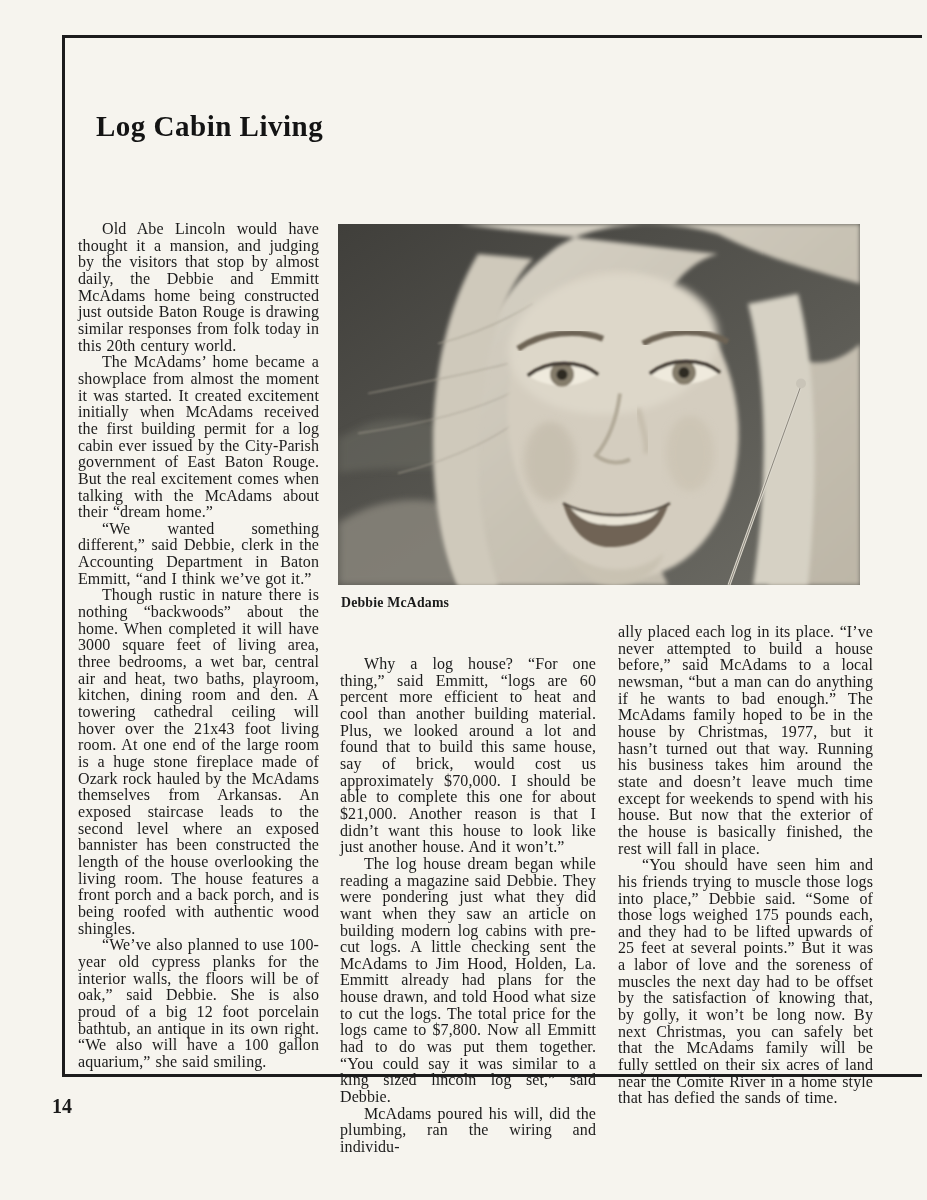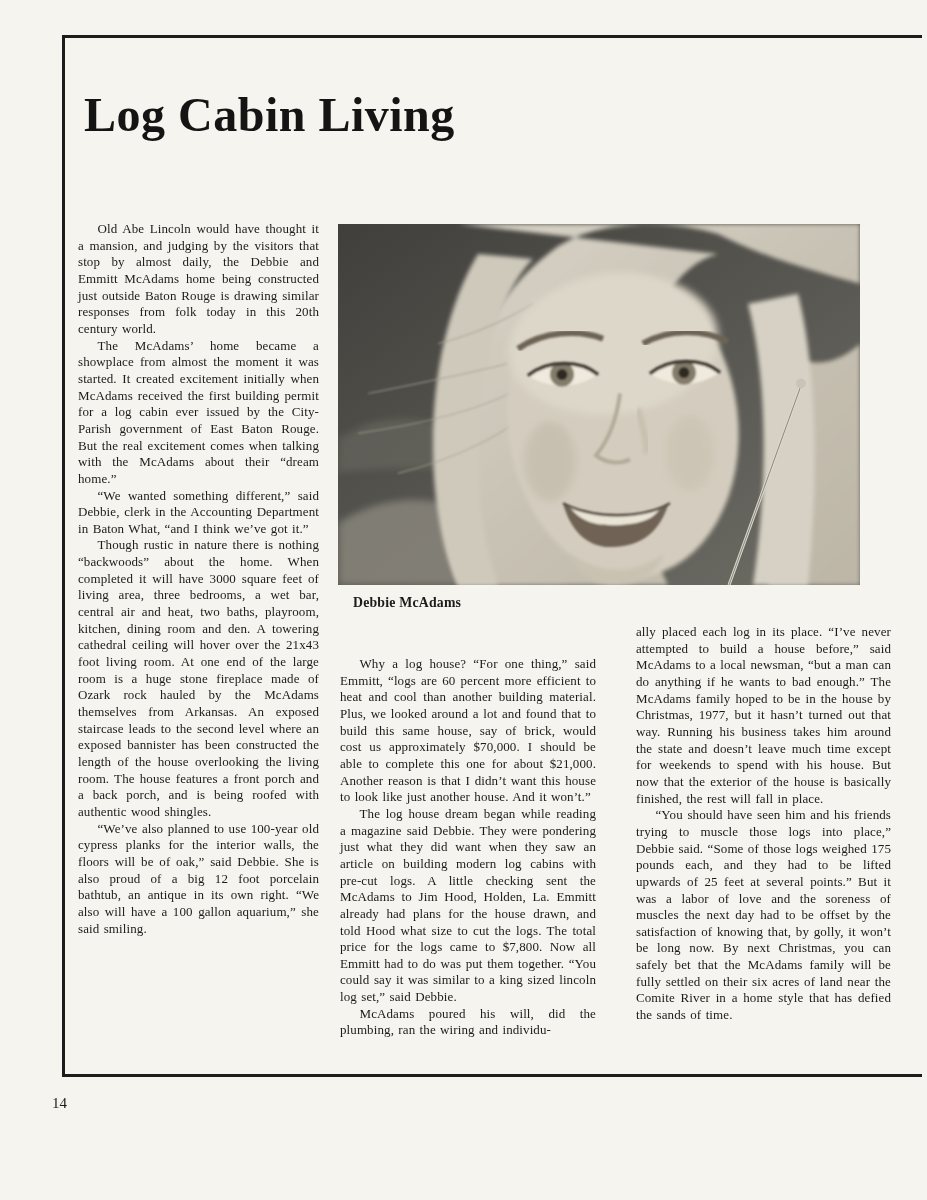--- a/index.html
+++ b/index.html
@@ -16,75 +16,74 @@
     left:62px;top:35px;
     width:860px;height:1042px;
     border-left:3px solid #1c1c1c;
     border-top:3px solid #1c1c1c;
     border-bottom:3px solid #1c1c1c;
     box-sizing:border-box;
   }
   .title{
     position:absolute;
     left:80px;top:83px;
-    margin:4px;
-    font-size:48px;
+    margin:16px;
+    font-size:29px;
     line-height:55px;
     font-weight:bold;
     letter-spacing:0.5px;
     color:#141414;
     white-space:nowrap;
   }
   .col{
     position:absolute;
     text-align:justify;
-    font-size:13px;
+    font-size:16px;
     line-height:16.65px;
     letter-spacing:0.1px;
     word-spacing:1px;
   }
   .col p{margin:0;text-indent:1.5em;}
   .col p.flush{text-indent:0;}
   .col1{left:78px;top:221px;width:241px;}
   .col2{left:340px;top:656px;width:256px;}
-  .col3{left:636px;top:624px;width:255px;}
+  .col3{left:618px;top:624px;width:255px;}
   .photo{
     position:absolute;
     left:338px;top:224px;
     width:522px;height:361px;
     background:#55544f;
     overflow:hidden;
   }
   .photo svg{display:block;width:100%;height:100%;}
   .caption{
     position:absolute;
     left:341px;top:595px;
     font-size:13.8px;
     font-weight:bold;
     letter-spacing:0.2px;
-    margin-left:12px;
   }
   .page-number{
     position:absolute;
     left:52px;top:1095px;
-    font-size:15px;
-    font-weight:normal;
+    font-size:20px;
+    font-weight:bold;
   }
 </style>
 </head>
 <body>
 
 <div class="frame"></div>
 
 <h1 class="title"><span>Log Cabin Living</span><br></h1>
 
 <div class="col col1">
   <p class="flush" style="text-indent:1.5em;">Old Abe Lincoln would have thought it a mansion, and judging by the visitors that stop by almost daily, the Debbie and Emmitt McAdams home being constructed just outside Baton Rouge is drawing similar responses from folk today in this 20th century world.</p>
   <p>The McAdams’ home became a showplace from almost the moment it was started. It created excitement initially when McAdams received the first building permit for a log cabin ever issued by the City-Parish government of East Baton Rouge. But the real excitement comes when talking with the McAdams about their “dream home.”</p>
-  <p>“We wanted something different,” said Debbie, clerk in the Accounting Department in Baton What, “and I think we’ve got it.”</p>
+  <p>“We wanted something different,” said Debbie, clerk in the Accounting Department in Baton Emmitt, “and I think we’ve got it.”</p>
   <p>Though rustic in nature there is nothing “backwoods” about the home. When completed it will have 3000 square feet of living area, three bedrooms, a wet bar, central air and heat, two baths, playroom, kitchen, dining room and den. A towering cathedral ceiling will hover over the 21x43 foot living room. At one end of the large room is a huge stone fireplace made of Ozark rock hauled by the McAdams themselves from Arkansas. An exposed staircase leads to the second level where an exposed bannister has been constructed the length of the house overlooking the living room. The house features a front porch and a back porch, and is being roofed with authentic wood shingles.</p>
   <p>“We’ve also planned to use 100-year old cypress planks for the interior walls, the floors will be of oak,” said Debbie. She is also proud of a big 12 foot porcelain bathtub, an antique in its own right. “We also will have a 100 gallon aquarium,” she said smiling.</p>
 </div>
 
 <div class="photo">
   <svg viewBox="0 0 522 362" preserveAspectRatio="none">
     <defs>
       <linearGradient id="bgGrad" x1="0" y1="0" x2="1" y2="1">
         <stop offset="0" stop-color="#403f3b"></stop>
         <stop offset="0.6" stop-color="#5b5a54"></stop>

